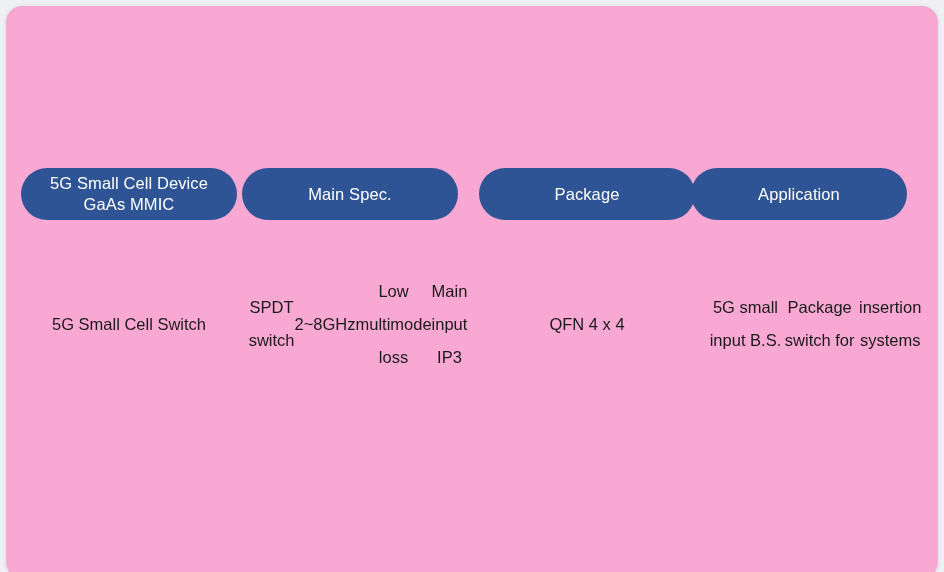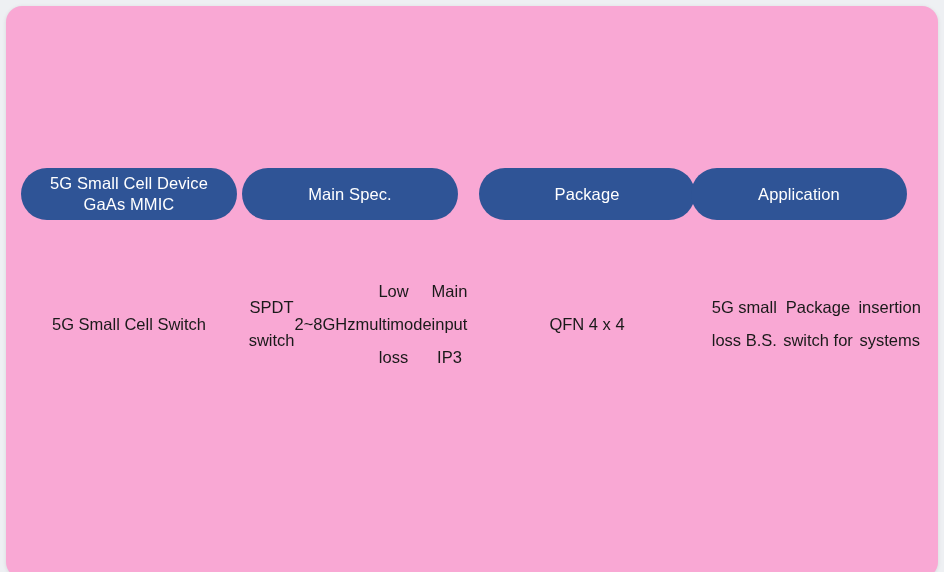--- a/index.html
+++ b/index.html
@@ -132,20 +132,20 @@
       <div class="col-line">2~8GHz</div>
       <div class="col-line">Low multimode loss</div>
       <div class="col-line">Main input IP3</div>
     </div>
 
     <div class="col col-2">
       <div class="col-line">QFN 4 x 4</div>
     </div>
 
     <div class="col col-3">
-      <div class="col-line">5G small loss B.S.</div>
+      <div class="col-line">5G small input B.S.</div>
       <div class="col-line">Package switch for</div>
       <div class="col-line">insertion systems</div>
     </div>
 
   </div>
 
 </div>
 
 </body></html>

